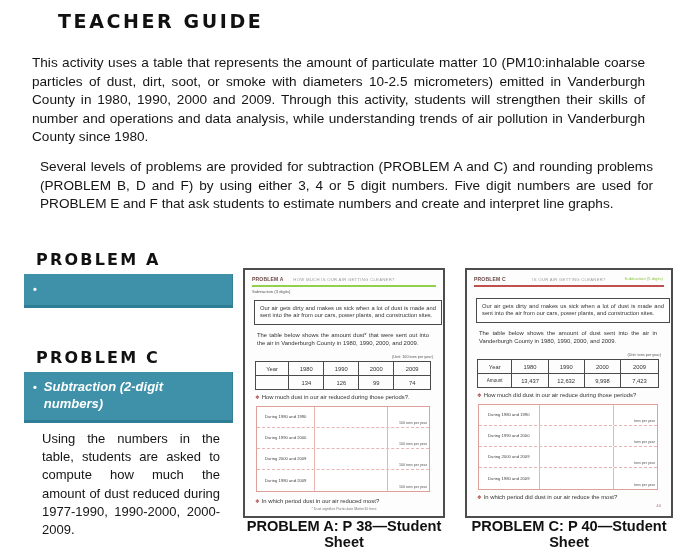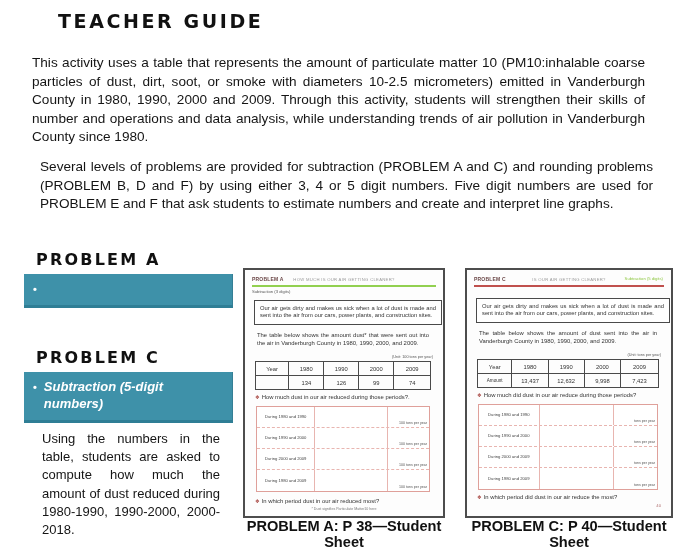--- a/index.html
+++ b/index.html
@@ -85,24 +85,24 @@
 <div class="problem-heading" id="heading-problem-a">PROBLEM A</div>
 
 <div class="teal-box" id="teal-box-a">
   <span class="bullet">•</span>
 </div>
 
 <div class="problem-heading" id="heading-problem-c">PROBLEM C</div>
 
 <div class="teal-box" id="teal-box-c">
   <span class="bullet">•</span>
-  <span>Subtraction (5-digit numbers)</span>
-</div>
-
-<div class="left-note">Using the numbers in the table, students are asked to compute how much the amount of dust reduced during 1980-1990, 1990-2000, 2000-2018.</div>
+  <span>Subtraction (2-digit numbers)</span>
+</div>
+
+<div class="left-note">Using the numbers in the table, students are asked to compute how much the amount of dust reduced during 1977-1990, 1990-2000, 2000-2009.</div>
 
 <div class="sheet" id="sheet-a">
   <div class="sh-h-left">PROBLEM A</div>
   <div class="sh-h-center">HOW MUCH IS OUR AIR GETTING CLEANER?</div>
   <div class="sh-rule rule-green"></div>
   <div class="sh-sub">Subtraction (3 digits)</div>
 
   <div class="sh-introbox" style="top:30px;width:176px;">Our air gets dirty and makes us sick when a lot of dust is made and sent into the air from our cars, power plants, and construction sites.</div>
 
   <div class="sh-tableintro" style="top:62px;left:12px;width:172px;">The table below shows the amount dust* that were sent out into the air in Vanderburgh County in 1980, 1990, 2000, and 2009.</div>

